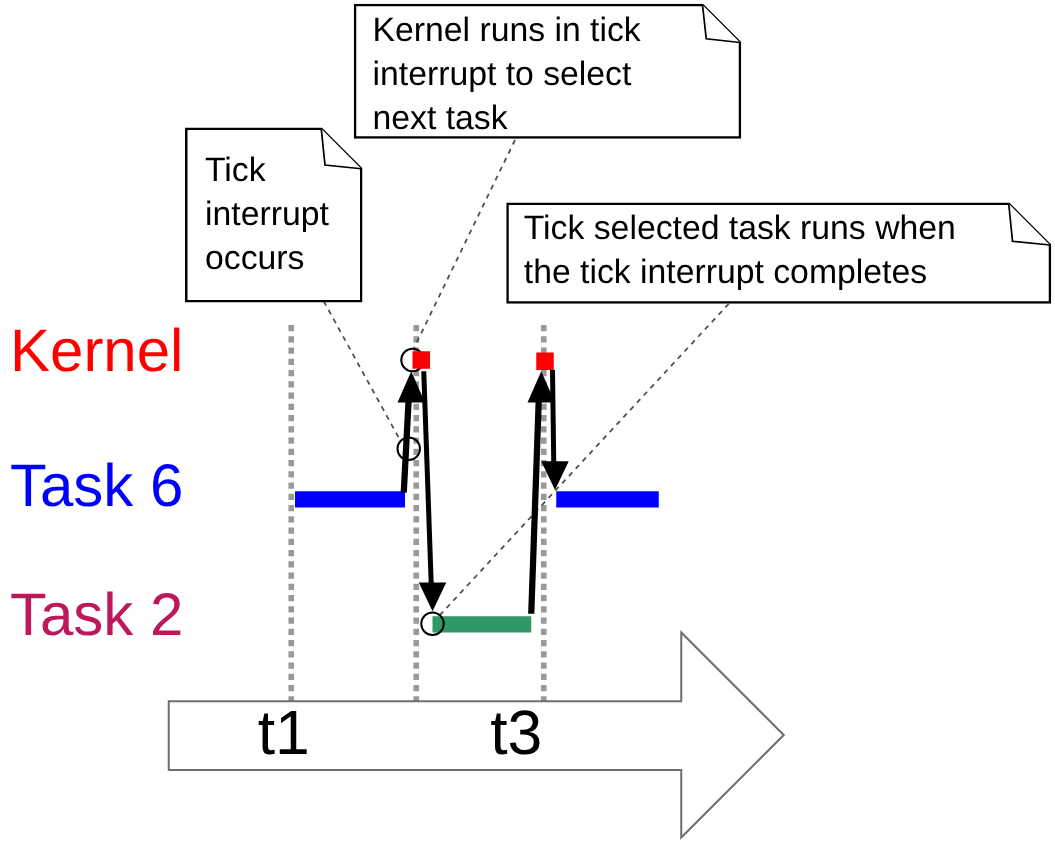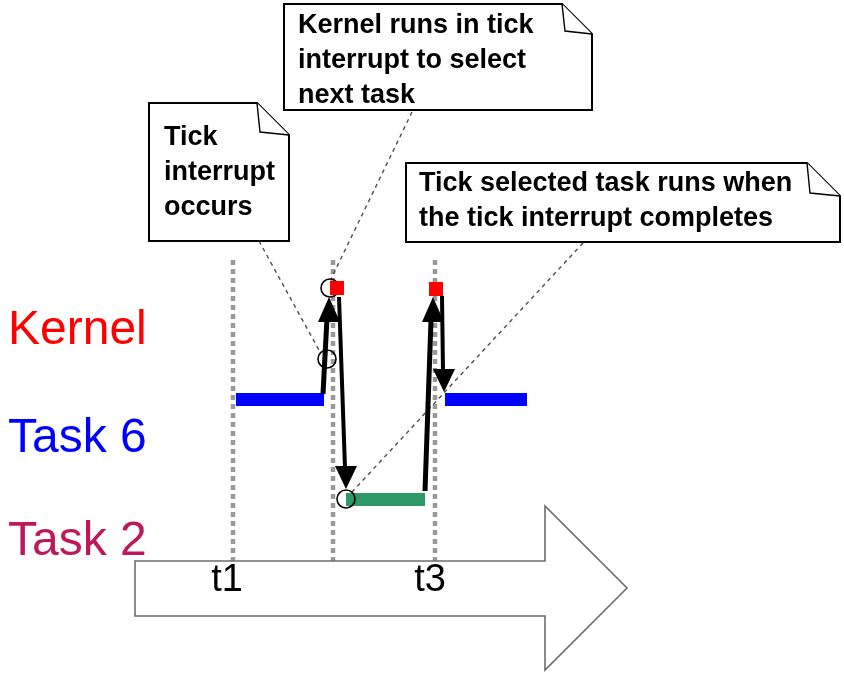--- a/index.html
+++ b/index.html
@@ -8,31 +8,31 @@
     font-family:"Liberation Sans", sans-serif;
   }
   .gfx{position:absolute;left:0;top:0;}
   .grid-line{stroke:#999999;stroke-width:4.5;stroke-dasharray:5 4;fill:none;}
   .conn{stroke:#4d4d4d;stroke-width:1.4;stroke-dasharray:4 4;fill:none;}
   .timeline-shape{fill:#ffffff;stroke:#6e6e6e;stroke-width:1.6;}
   .shaft{stroke:#000000;stroke-width:5;fill:none;}
   .shaft-thin{stroke:#000000;stroke-width:4;fill:none;}
   .head{fill:#000000;stroke:none;}
   .circ{fill:none;stroke:#000000;stroke-width:1.6;}
-  .note{position:absolute;font-weight:bold;}
+  .note{position:absolute;}
   .note-bg{position:absolute;left:0;top:0;}
   .note-shape{fill:#ffffff;stroke:#000000;stroke-width:2;}
   .note-fold{fill:#ffffff;stroke:#000000;stroke-width:1.4;}
   .note-text{
     position:absolute;left:0;top:0;right:0;
     font-size:27px;line-height:35px;color:#000000;white-space:pre-line;
   }
-  .row-label{position:absolute;font-size:48px;line-height:1.1;white-space:nowrap;margin-top:46px;}
+  .row-label{position:absolute;font-size:48px;line-height:1.1;white-space:nowrap;}
   .tick-label{
-    position:absolute;font-size:38px;color:#000000;transform:translateX(-50%);
+    position:absolute;font-size:50px;color:#000000;transform:translateX(-50%);
     white-space:nowrap;
   }
 </style>
 </head>
 <body>
 
 <div class="canvas">
 
   <svg class="gfx" width="844" height="676" viewBox="0 0 844 676">
 
@@ -95,15 +95,15 @@
     </svg>
     <div class="note-text" style="padding:3px 4px 0 14px">Tick selected task runs when
 the tick interrupt completes</div>
   </div>
 
   <div class="row-label" style="left: 8px; top: 256px; color: rgb(255, 0, 0);">Kernel</div>
   <div class="row-label" style="left: 8px; top: 364px; color: rgb(0, 0, 255);">Task 6</div>
   <div class="row-label" style="left: 8px; top: 467px; color: #be185d;">Task 2</div>
 
   <div class="tick-label" style="left:227px;top:557px">t1</div>
-  <div class="tick-label" style="left:430px;top:557px">t3</div>
+  <div class="tick-label" style="left:413px;top:557px">t3</div>
 
 </div>
 
 </body></html>

